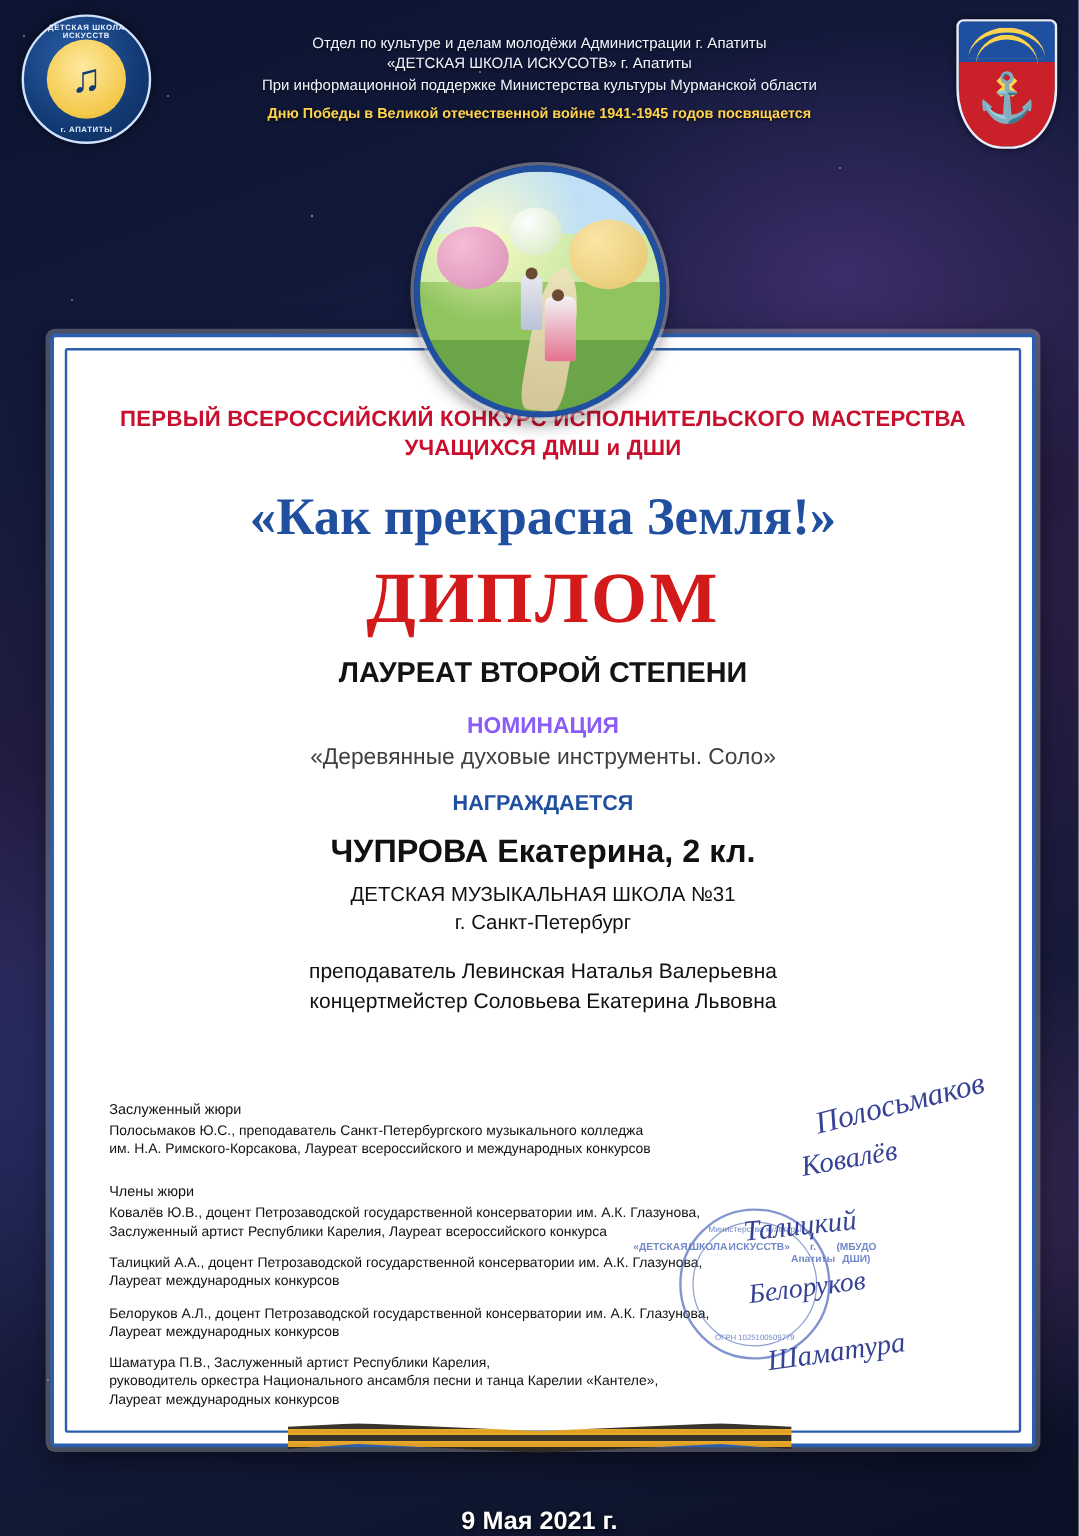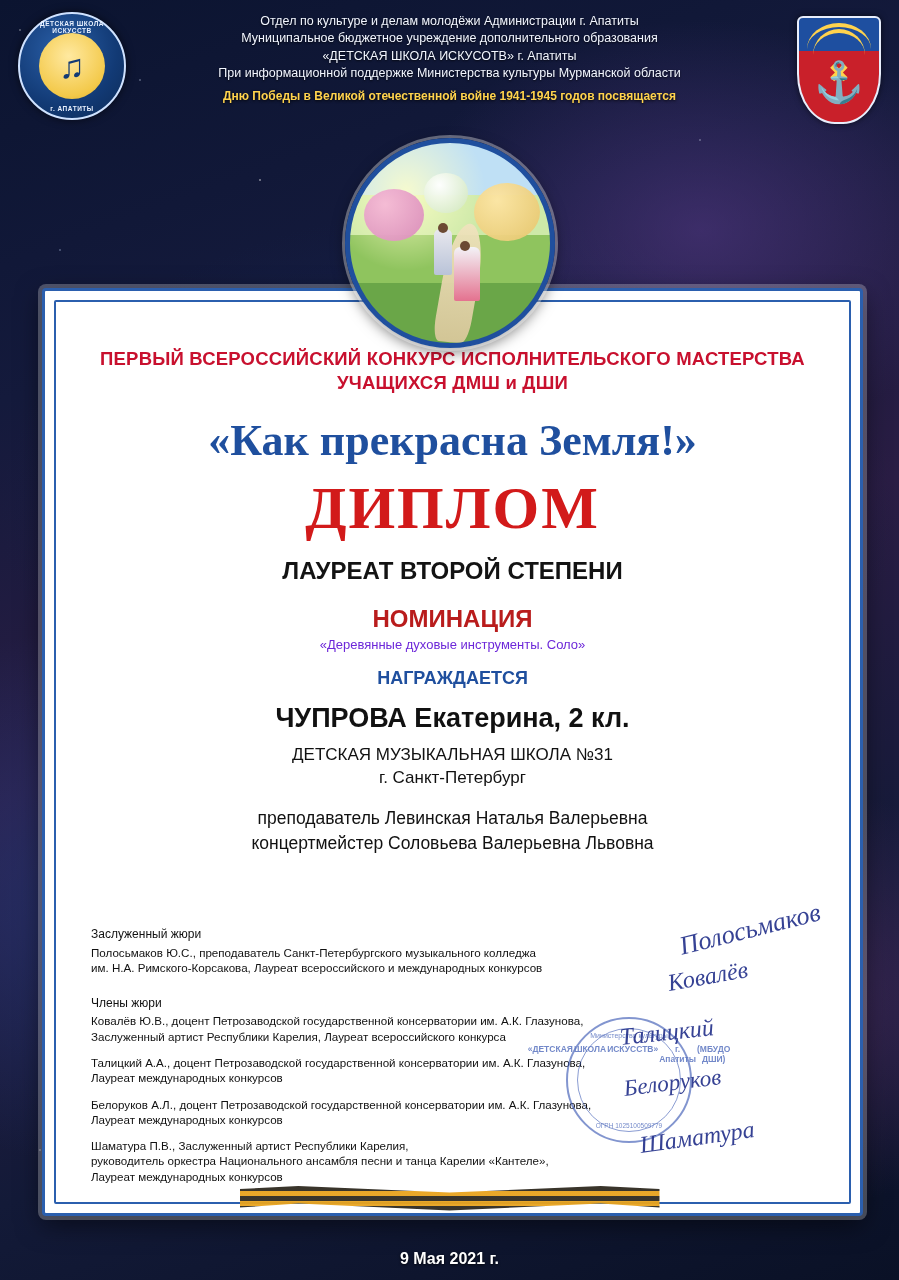--- a/index.html
+++ b/index.html
@@ -51,21 +51,21 @@
   
   .header {
     position: absolute;
     top: 0; left: 0; right: 0;
     height: 135px;
     text-align: center;
     color: #ffffff;
     z-index: 5;
   }
   .header-lines {
-    padding-top: 13px;
+    padding-top: 28px;
     line-height: 1.38;
   }
   .header-lines div {
     font-size: 12.5px;
     color: #f2f6ff;
     text-shadow: 0 1px 2px rgba(0,0,0,.7);
   }
   .header-dedication {
     margin-top: 7px;
     font-size: 12px;
@@ -215,21 +215,21 @@
     border-radius: 50%;
     background: #6b4a33;
   }
   .medallion .h1 { left: 88px; top: 80px; }
   .medallion .h2 { left: 110px; top: 98px; }
 
   
   .card {
     position: absolute;
     left: 42px;
-    top: 288px;
+    top: 278px;
     width: 815px;
     height: 922px;
     background: #ffffff;
     border: 3px solid #2b5fae;
     border-radius: 4px;
     box-shadow: 0 0 0 4px rgba(255,255,255,.25), 0 8px 26px rgba(0,0,0,.55);
     z-index: 7;
   }
   .card-inner {
     position: absolute;
@@ -267,28 +267,28 @@
     letter-spacing: 2px;
   }
   .degree {
     margin-top: 14px;
     color: #131313;
     font-weight: bold;
     font-size: 24px;
   }
   .nomination-label {
     margin-top: 20px;
-    color: #b91c1c;
-    font-weight: bold;
-    font-size: 24px;
+    color: #8b5cf6;
+    font-weight: bold;
+    font-size: 19px;
   }
   .nomination-value {
     margin-top: 4px;
-    color: #6d28d9;
-    font-size: 13px;
+    color: #404040;
+    font-size: 19px;
   }
   .awarded-label {
     margin-top: 16px;
     color: #1f4f9e;
     font-weight: bold;
     font-size: 18px;
   }
   .laureate-name {
     margin-top: 14px;
     color: #111;
@@ -414,38 +414,37 @@
       to bottom,
       #2f2a20 0px, #2f2a20 5px,
       #e8a31e 5px, #e8a31e 10px
     );
     clip-path: polygon(0% 10%, 14% 0%, 50% 22%, 86% 0%, 100% 10%, 100% 72%, 86% 58%, 50% 82%, 14% 58%, 0% 72%);
     opacity: .95;
   }
   .date {
     position: absolute;
     left: 0; right: 0;
-    bottom: 12px;
+    bottom: 0;
     text-align: center;
     color: #ffffff;
-    font-size: 16px;
+    font-size: 21px;
     font-weight: bold;
     text-shadow: 0 1px 3px rgba(0,0,0,.8);
   }
 </style>
 </head>
 <body>
 
 <div class="page">
   <div class="stars"></div>
 
   <div class="header">
     <div class="header-lines">
       <div>Отдел по культуре и делам молодёжи Администрации г. Апатиты</div>
-      <div>Муниципальное бюджетное учреждение дополнительного образования</div>
       <div>«ДЕТСКАЯ ШКОЛА ИСКУСОТВ» г. Апатиты</div>
       <div>При информационной поддержке Министерства культуры Мурманской области</div>
     </div>
     <div class="header-dedication">Дню Победы в Великой отечественной войне 1941-1945 годов посвящается</div>
   </div>
 
   <div class="emblem-left">
     <div class="ring-text">
       <div class="rt top">ДЕТСКАЯ ШКОЛА ИСКУССТВ</div>
       <div class="rt bottom">г. АПАТИТЫ</div>
@@ -488,21 +487,21 @@
       <div class="nomination-label">НОМИНАЦИЯ</div>
       <div class="nomination-value">«Деревянные духовые инструменты. Соло»</div>
       <div class="awarded-label">НАГРАЖДАЕТСЯ</div>
       <div class="laureate-name">ЧУПРОВА Екатерина, 2 кл.</div>
       <div class="school">
         <div>ДЕТСКАЯ МУЗЫКАЛЬНАЯ ШКОЛА №31</div>
         <div>г. Санкт-Петербург</div>
       </div>
       <div class="teachers">
         <div>преподаватель Левинская Наталья Валерьевна</div>
-        <div>концертмейстер Соловьева Валерьевна Львовна</div>
+        <div>концертмейстер Соловьева Екатерина Львовна</div>
       </div>
 
       <div class="jury">
         <div class="group-title">Заслуженный жюри</div>
         <div class="person">
           <div><b>Полосьмаков Ю.С.</b><span>, преподаватель Санкт-Петербургского музыкального колледжа</span></div>
           <div>им. Н.А. Римского-Корсакова, Лауреат всероссийского и международных конкурсов</div>
         </div>
 
         <div class="group-title second">Члены жюри</div>

